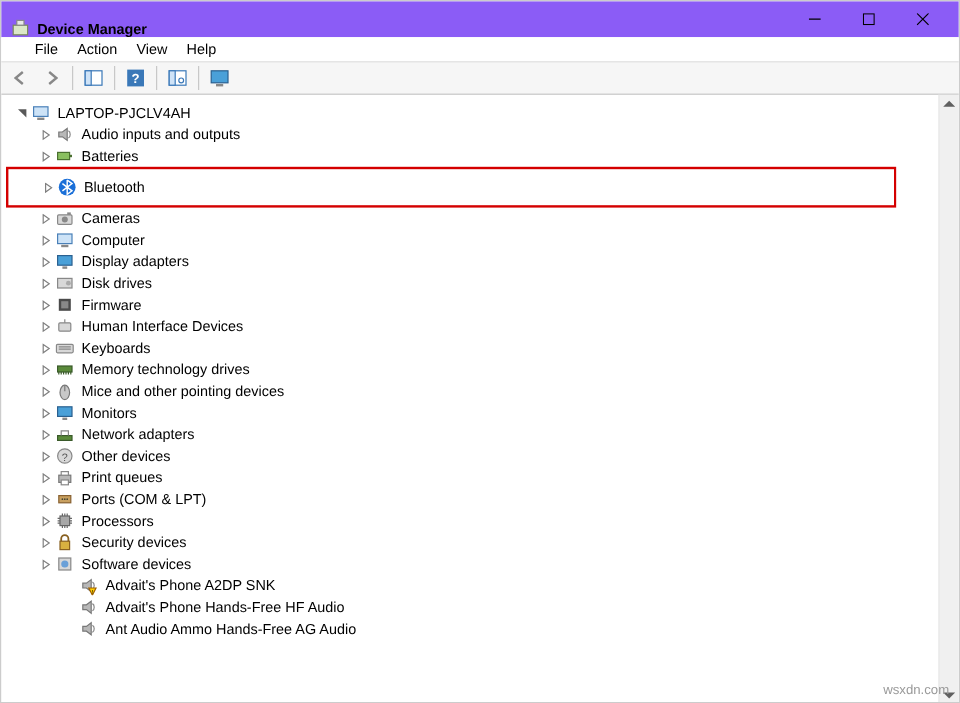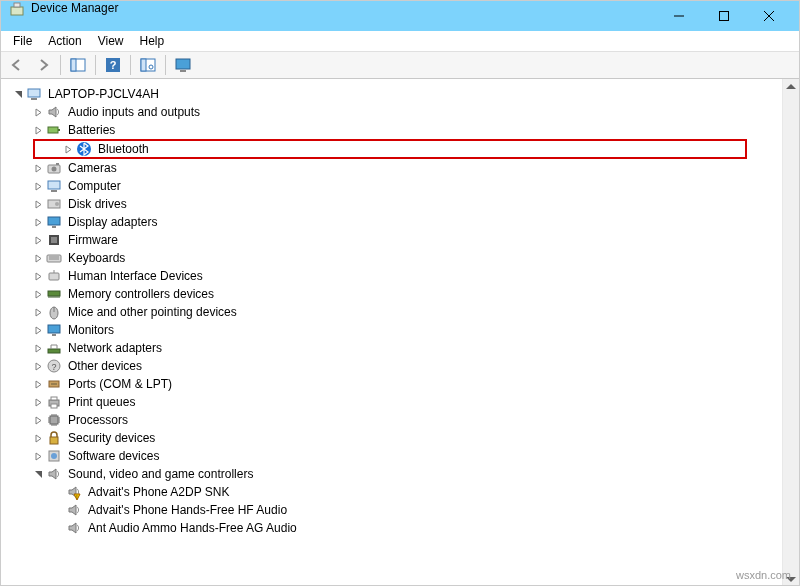--- a/index.html
+++ b/index.html
@@ -11,43 +11,44 @@
     color: #000;
     width: 800px;
     height: 586px;
     overflow: hidden;
     position: relative;
     border: 1px solid #ccc;
   }
   .titlebar {
     height: 30px;
     display: flex;
-    align-items: flex-start;
+    align-items: flex-end;
     padding: 0 8px;
-    background: #7dd3fc;
+    background: #8b5cf6;
+    font-weight: bold;
   }
   .titlebar .app-icon {
     width: 16px; height: 16px;
     margin-right: 6px;
     display: inline-flex; align-items: center; justify-content: center;
   }
   .titlebar .title { flex: 1; font-size: 12px; }
   .win-controls { display: flex; }
   .win-btn {
     width: 45px; height: 30px;
     display: flex; align-items: center; justify-content: center;
     font-family: "Segoe UI Symbol", sans-serif;
     font-size: 10px;
     cursor: default;
   }
   .menubar {
     height: 20px;
     display: flex;
     align-items: center;
-    padding: 0 4px;
+    padding: 0 20px;
     background: #fff;
   }
   .menu-item { padding: 2px 8px; cursor: default; }
   .toolbar {
     height: 28px;
     display: flex;
     align-items: center;
     padding: 2px 4px;
     border-top: 1px solid #e0e0e0;
     border-bottom: 1px solid #c8c8c8;
@@ -104,22 +105,21 @@
   .exp svg { display: block; }
   .icon {
     width: 16px; height: 16px;
     display: inline-flex; align-items: center; justify-content: center;
     margin-right: 4px;
   }
   .label { padding: 0 2px; }
   .highlight {
     border: 2px solid #d40000;
     padding-right: 18px;
-    height: 20px;
-    margin-left: 28px;
+    height: 34px;
   }
   .lvl0 { padding-left: 6px; }
   .lvl1 { padding-left: 26px; text-align: right; }
   .lvl2 { padding-left: 46px; text-align: right; }
   .watermark {
     position: absolute;
     right: 8px; bottom: 4px;
     font-size: 11px;
     color: #9a9a9a;
   }
@@ -292,53 +292,67 @@
     <span class="label">Computer</span>
   </div>
       <div class="row lvl1">
     <span class="exp">
           <svg width="9" height="9">
             <path d="M2 1 L7 4.5 L2 8 Z" fill="none" stroke="#808080"></path>
           </svg>
         </span>
     <span class="icon">
           <svg width="16" height="16" viewBox="0 0 16 16">
+            <rect x="2" y="3" width="12" height="8" fill="#4aa0d8" stroke="#2a6090"></rect>
+            <rect x="6" y="12" width="4" height="2" fill="#888"></rect>
+          </svg>
+        </span>
+    <span class="label">Display adapters</span>
+  </div>
+      <div class="row lvl1">
+    <span class="exp">
+          <svg width="9" height="9">
+            <path d="M2 1 L7 4.5 L2 8 Z" fill="none" stroke="#808080"></path>
+          </svg>
+        </span>
+    <span class="icon">
+          <svg width="16" height="16" viewBox="0 0 16 16">
             <rect x="2" y="4" width="12" height="8" fill="#d8d8d8" stroke="#888"></rect>
             <circle cx="11" cy="8" r="2" fill="#aaa"></circle>
           </svg>
         </span>
     <span class="label">Disk drives</span>
   </div>
       <div class="row lvl1">
     <span class="exp">
           <svg width="9" height="9">
             <path d="M2 1 L7 4.5 L2 8 Z" fill="none" stroke="#808080"></path>
           </svg>
         </span>
     <span class="icon">
           <svg width="16" height="16" viewBox="0 0 16 16">
-            <rect x="2" y="3" width="12" height="8" fill="#4aa0d8" stroke="#2a6090"></rect>
-            <rect x="6" y="12" width="4" height="2" fill="#888"></rect>
-          </svg>
-        </span>
-    <span class="label">Display adapters</span>
-  </div>
-      <div class="row lvl1">
-    <span class="exp">
-          <svg width="9" height="9">
-            <path d="M2 1 L7 4.5 L2 8 Z" fill="none" stroke="#808080"></path>
-          </svg>
-        </span>
-    <span class="icon">
-          <svg width="16" height="16" viewBox="0 0 16 16">
             <rect x="3" y="3" width="10" height="10" fill="#4a4a4a"></rect>
             <rect x="5" y="5" width="6" height="6" fill="#888"></rect>
           </svg>
         </span>
     <span class="label">Firmware</span>
+  </div>
+      <div class="row lvl1">
+    <span class="exp">
+          <svg width="9" height="9">
+            <path d="M2 1 L7 4.5 L2 8 Z" fill="none" stroke="#808080"></path>
+          </svg>
+        </span>
+    <span class="icon">
+          <svg width="16" height="16" viewBox="0 0 16 16">
+            <rect x="3" y="5" width="10" height="7" rx="1" fill="#d8d8d8" stroke="#888"></rect>
+            <line x1="8" y1="5" x2="8" y2="2" stroke="#888"></line>
+          </svg>
+        </span>
+    <span class="label">Human Interface Devices</span>
   </div>
       <div class="row lvl1">
     <span class="exp">
           <svg width="9" height="9">
             <path d="M2 1 L7 4.5 L2 8 Z" fill="none" stroke="#808080"></path>
           </svg>
         </span>
     <span class="icon">
           <svg width="16" height="16" viewBox="0 0 16 16">
             <rect x="1" y="5" width="14" height="7" rx="1" fill="#d8d8d8" stroke="#888"></rect>
@@ -349,39 +363,25 @@
     <span class="label">Keyboards</span>
   </div>
       <div class="row lvl1">
     <span class="exp">
           <svg width="9" height="9">
             <path d="M2 1 L7 4.5 L2 8 Z" fill="none" stroke="#808080"></path>
           </svg>
         </span>
     <span class="icon">
           <svg width="16" height="16" viewBox="0 0 16 16">
-            <rect x="3" y="5" width="10" height="7" rx="1" fill="#d8d8d8" stroke="#888"></rect>
-            <line x1="8" y1="5" x2="8" y2="2" stroke="#888"></line>
-          </svg>
-        </span>
-    <span class="label">Human Interface Devices</span>
-  </div>
-      <div class="row lvl1">
-    <span class="exp">
-          <svg width="9" height="9">
-            <path d="M2 1 L7 4.5 L2 8 Z" fill="none" stroke="#808080"></path>
-          </svg>
-        </span>
-    <span class="icon">
-          <svg width="16" height="16" viewBox="0 0 16 16">
             <rect x="2" y="5" width="12" height="5" fill="#5a8a3a" stroke="#3a5a2a"></rect>
             <path d="M3 10v2M5 10v2M7 10v2M9 10v2M11 10v2M13 10v2" stroke="#3a5a2a"></path>
           </svg>
         </span>
-    <span class="label">Memory controllers devices</span>
+    <span class="label">Memory technology drives</span>
   </div>
       <div class="row lvl1">
     <span class="exp">
           <svg width="9" height="9">
             <path d="M2 1 L7 4.5 L2 8 Z" fill="none" stroke="#808080"></path>
           </svg>
         </span>
     <span class="icon">
           <svg width="16" height="16" viewBox="0 0 16 16">
             <ellipse cx="8" cy="9" rx="4" ry="6" fill="#c8c8c8" stroke="#787878"></ellipse>
@@ -424,20 +424,35 @@
             <path d="M2 1 L7 4.5 L2 8 Z" fill="none" stroke="#808080"></path>
           </svg>
         </span>
     <span class="icon">
           <svg width="16" height="16" viewBox="0 0 16 16">
             <circle cx="8" cy="8" r="6" fill="#d8d8d8" stroke="#888"></circle>
             <text x="8" y="12" font-size="9" text-anchor="middle" fill="#555">?</text>
           </svg>
         </span>
     <span class="label">Other devices</span>
+  </div>
+      <div class="row lvl1">
+    <span class="exp">
+          <svg width="9" height="9">
+            <path d="M2 1 L7 4.5 L2 8 Z" fill="none" stroke="#808080"></path>
+          </svg>
+        </span>
+    <span class="icon">
+          <svg width="16" height="16" viewBox="0 0 16 16">
+            <rect x="3" y="6" width="10" height="6" fill="#b8b8b8" stroke="#787878"></rect>
+            <rect x="5" y="3" width="6" height="3" fill="#fff" stroke="#888"></rect>
+            <rect x="5" y="10" width="6" height="4" fill="#fff" stroke="#888"></rect>
+          </svg>
+        </span>
+    <span class="label">Print queues</span>
   </div>
       <div class="row lvl1">
     <span class="exp">
           <svg width="9" height="9">
             <path d="M2 1 L7 4.5 L2 8 Z" fill="none" stroke="#808080"></path>
           </svg>
         </span>
     <span class="icon">
           <svg width="16" height="16" viewBox="0 0 16 16">
             <rect x="3" y="5" width="10" height="6" fill="#c8a060" stroke="#886030"></rect>
@@ -449,35 +464,20 @@
     <span class="label">Ports (COM &amp; LPT)</span>
   </div>
       <div class="row lvl1">
     <span class="exp">
           <svg width="9" height="9">
             <path d="M2 1 L7 4.5 L2 8 Z" fill="none" stroke="#808080"></path>
           </svg>
         </span>
     <span class="icon">
           <svg width="16" height="16" viewBox="0 0 16 16">
-            <rect x="3" y="6" width="10" height="6" fill="#b8b8b8" stroke="#787878"></rect>
-            <rect x="5" y="3" width="6" height="3" fill="#fff" stroke="#888"></rect>
-            <rect x="5" y="10" width="6" height="4" fill="#fff" stroke="#888"></rect>
-          </svg>
-        </span>
-    <span class="label">Print queues</span>
-  </div>
-      <div class="row lvl1">
-    <span class="exp">
-          <svg width="9" height="9">
-            <path d="M2 1 L7 4.5 L2 8 Z" fill="none" stroke="#808080"></path>
-          </svg>
-        </span>
-    <span class="icon">
-          <svg width="16" height="16" viewBox="0 0 16 16">
             <rect x="4" y="4" width="8" height="8" fill="#a8a8a8" stroke="#666"></rect>
             <path d="M6 4v-2M8 4v-2M10 4v-2M6 12v2M8 12v2M10 12v2M4 6h-2M4 8h-2M4 10h-2M12 6h2M12 8h2M12 10h2" stroke="#666"></path>
           </svg>
         </span>
     <span class="label">Processors</span>
   </div>
       <div class="row lvl1">
     <span class="exp">
           <svg width="9" height="9">
             <path d="M2 1 L7 4.5 L2 8 Z" fill="none" stroke="#808080"></path>
@@ -497,34 +497,20 @@
             <path d="M2 1 L7 4.5 L2 8 Z" fill="none" stroke="#808080"></path>
           </svg>
         </span>
     <span class="icon">
           <svg width="16" height="16" viewBox="0 0 16 16">
             <rect x="3" y="3" width="10" height="10" fill="#d8d8d8" stroke="#888"></rect>
             <circle cx="8" cy="8" r="3" fill="#6aa0d8"></circle>
           </svg>
         </span>
     <span class="label">Software devices</span>
-  </div>
-      <div class="row lvl1">
-    <span class="exp">
-          <svg width="9" height="9">
-            <path d="M1 1 L8 1 L1 8 Z" transform="rotate(90 4.5 4.5)" fill="#595959"></path>
-          </svg>
-        </span>
-    <span class="icon">
-          <svg width="16" height="16" viewBox="0 0 16 16">
-            <path d="M3 6h3l4-3v10l-4-3H3z" fill="#b8b8b8" stroke="#787878"></path>
-            <path d="M11 5c2 1 2 5 0 6" fill="none" stroke="#888"></path>
-          </svg>
-        </span>
-    <span class="label">Sound, video and game controllers</span>
   </div>
       <div class="row lvl2">
         <span class="exp"></span>
         <span class="icon">
           <svg width="16" height="16" viewBox="0 0 16 16">
             <path d="M3 6h3l4-3v10l-4-3H3z" fill="#b8b8b8" stroke="#787878"></path>
             <path d="M11 5c2 1 2 5 0 6" fill="none" stroke="#888"></path>
             <path d="M11 16 L8 10 L14 10 Z" fill="#ffcf00" stroke="#a06000"></path>
             <text x="11" y="15" font-size="5" text-anchor="middle">!</text>
           </svg>

